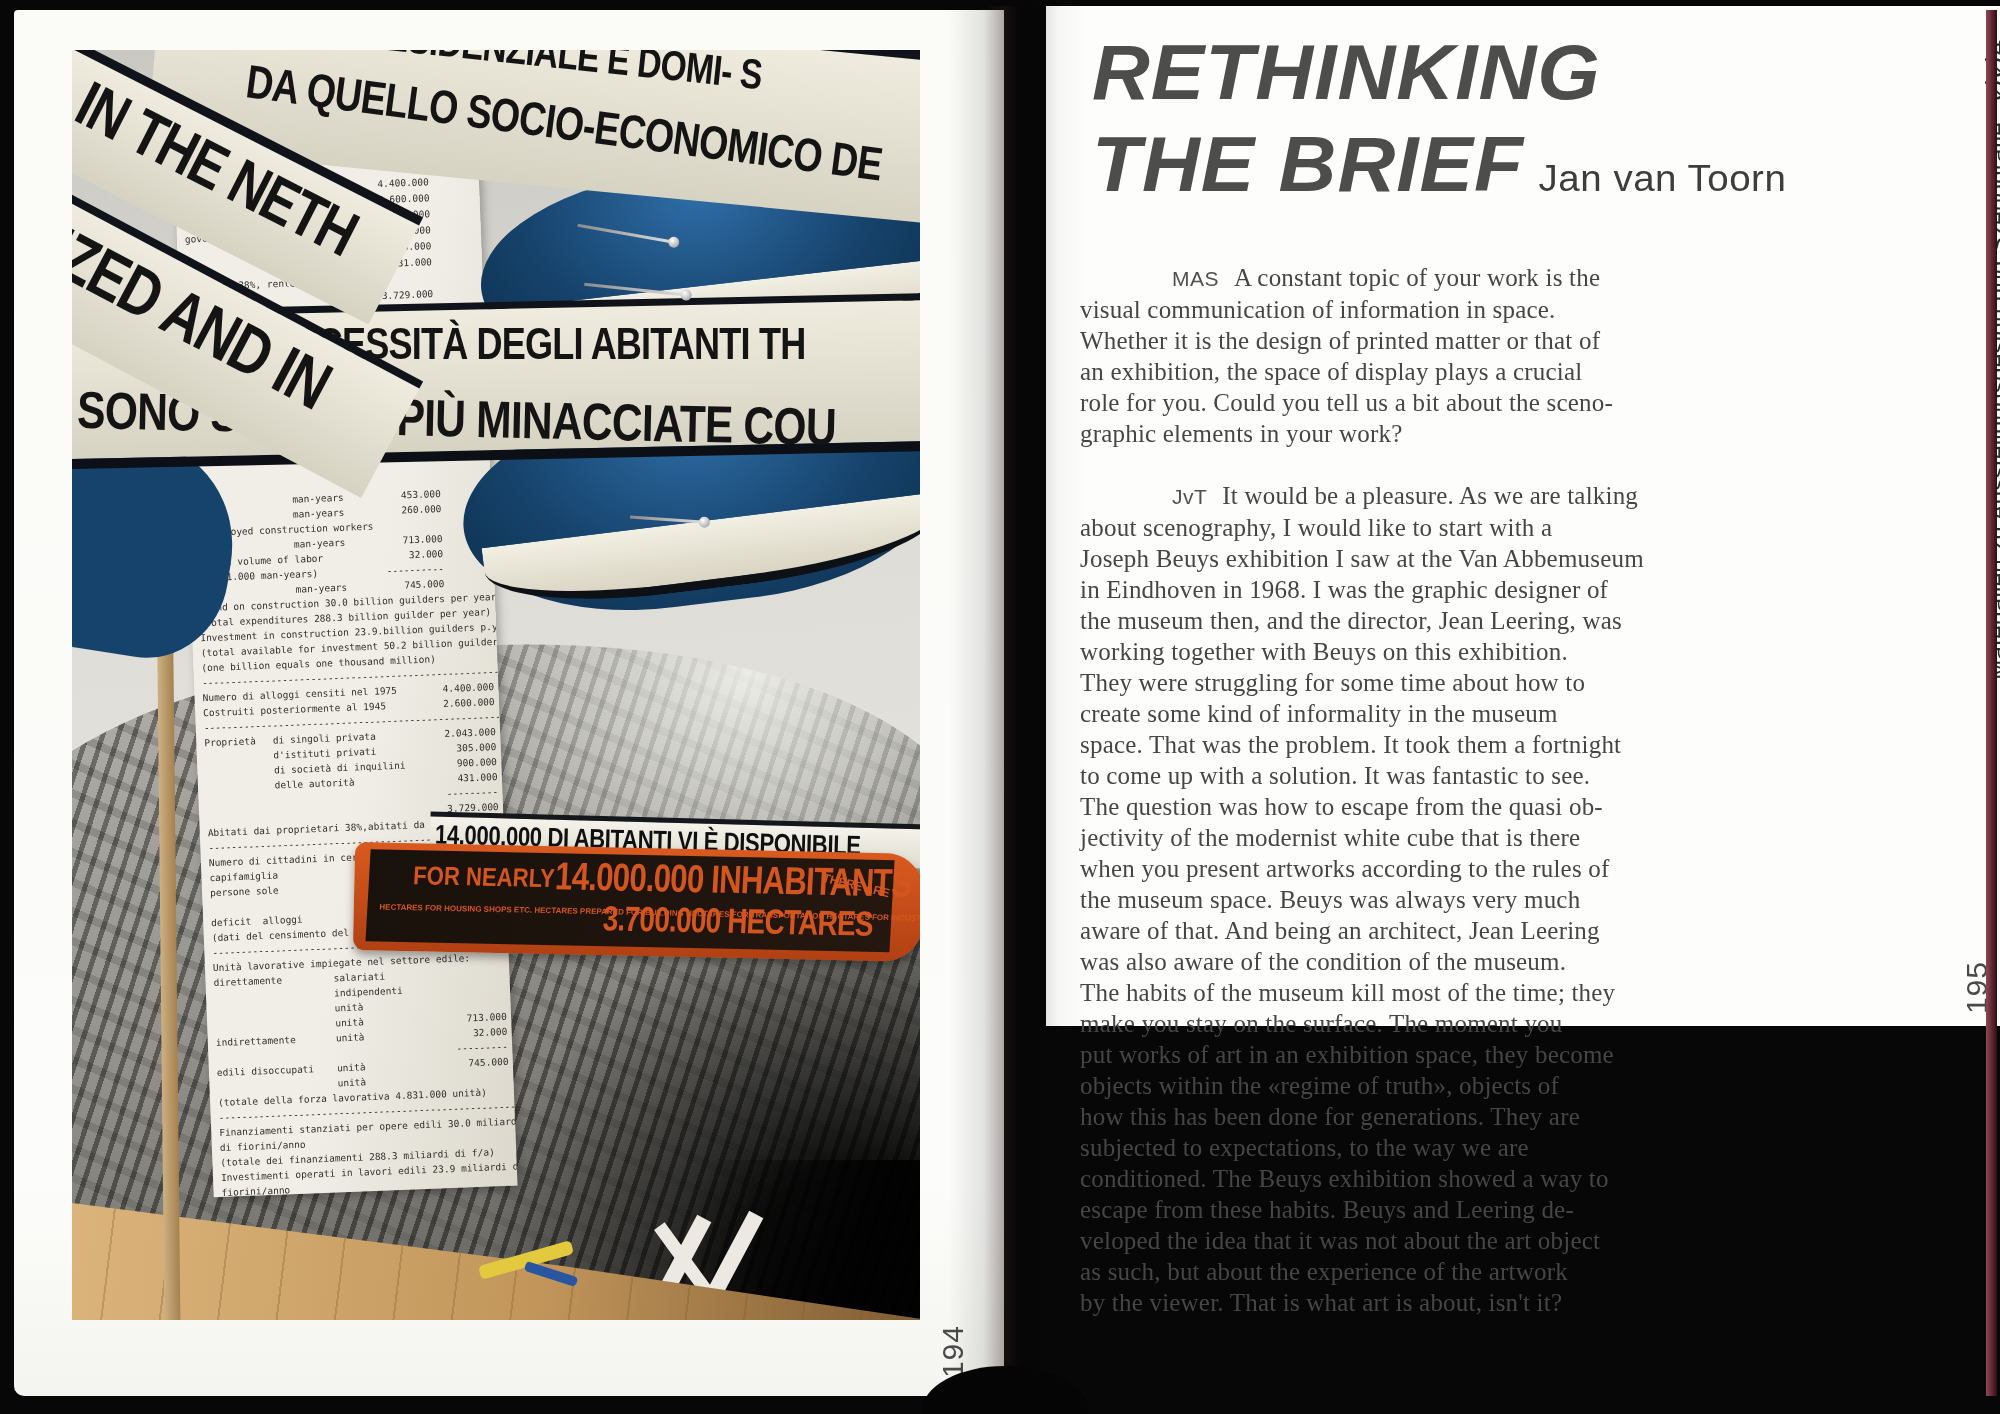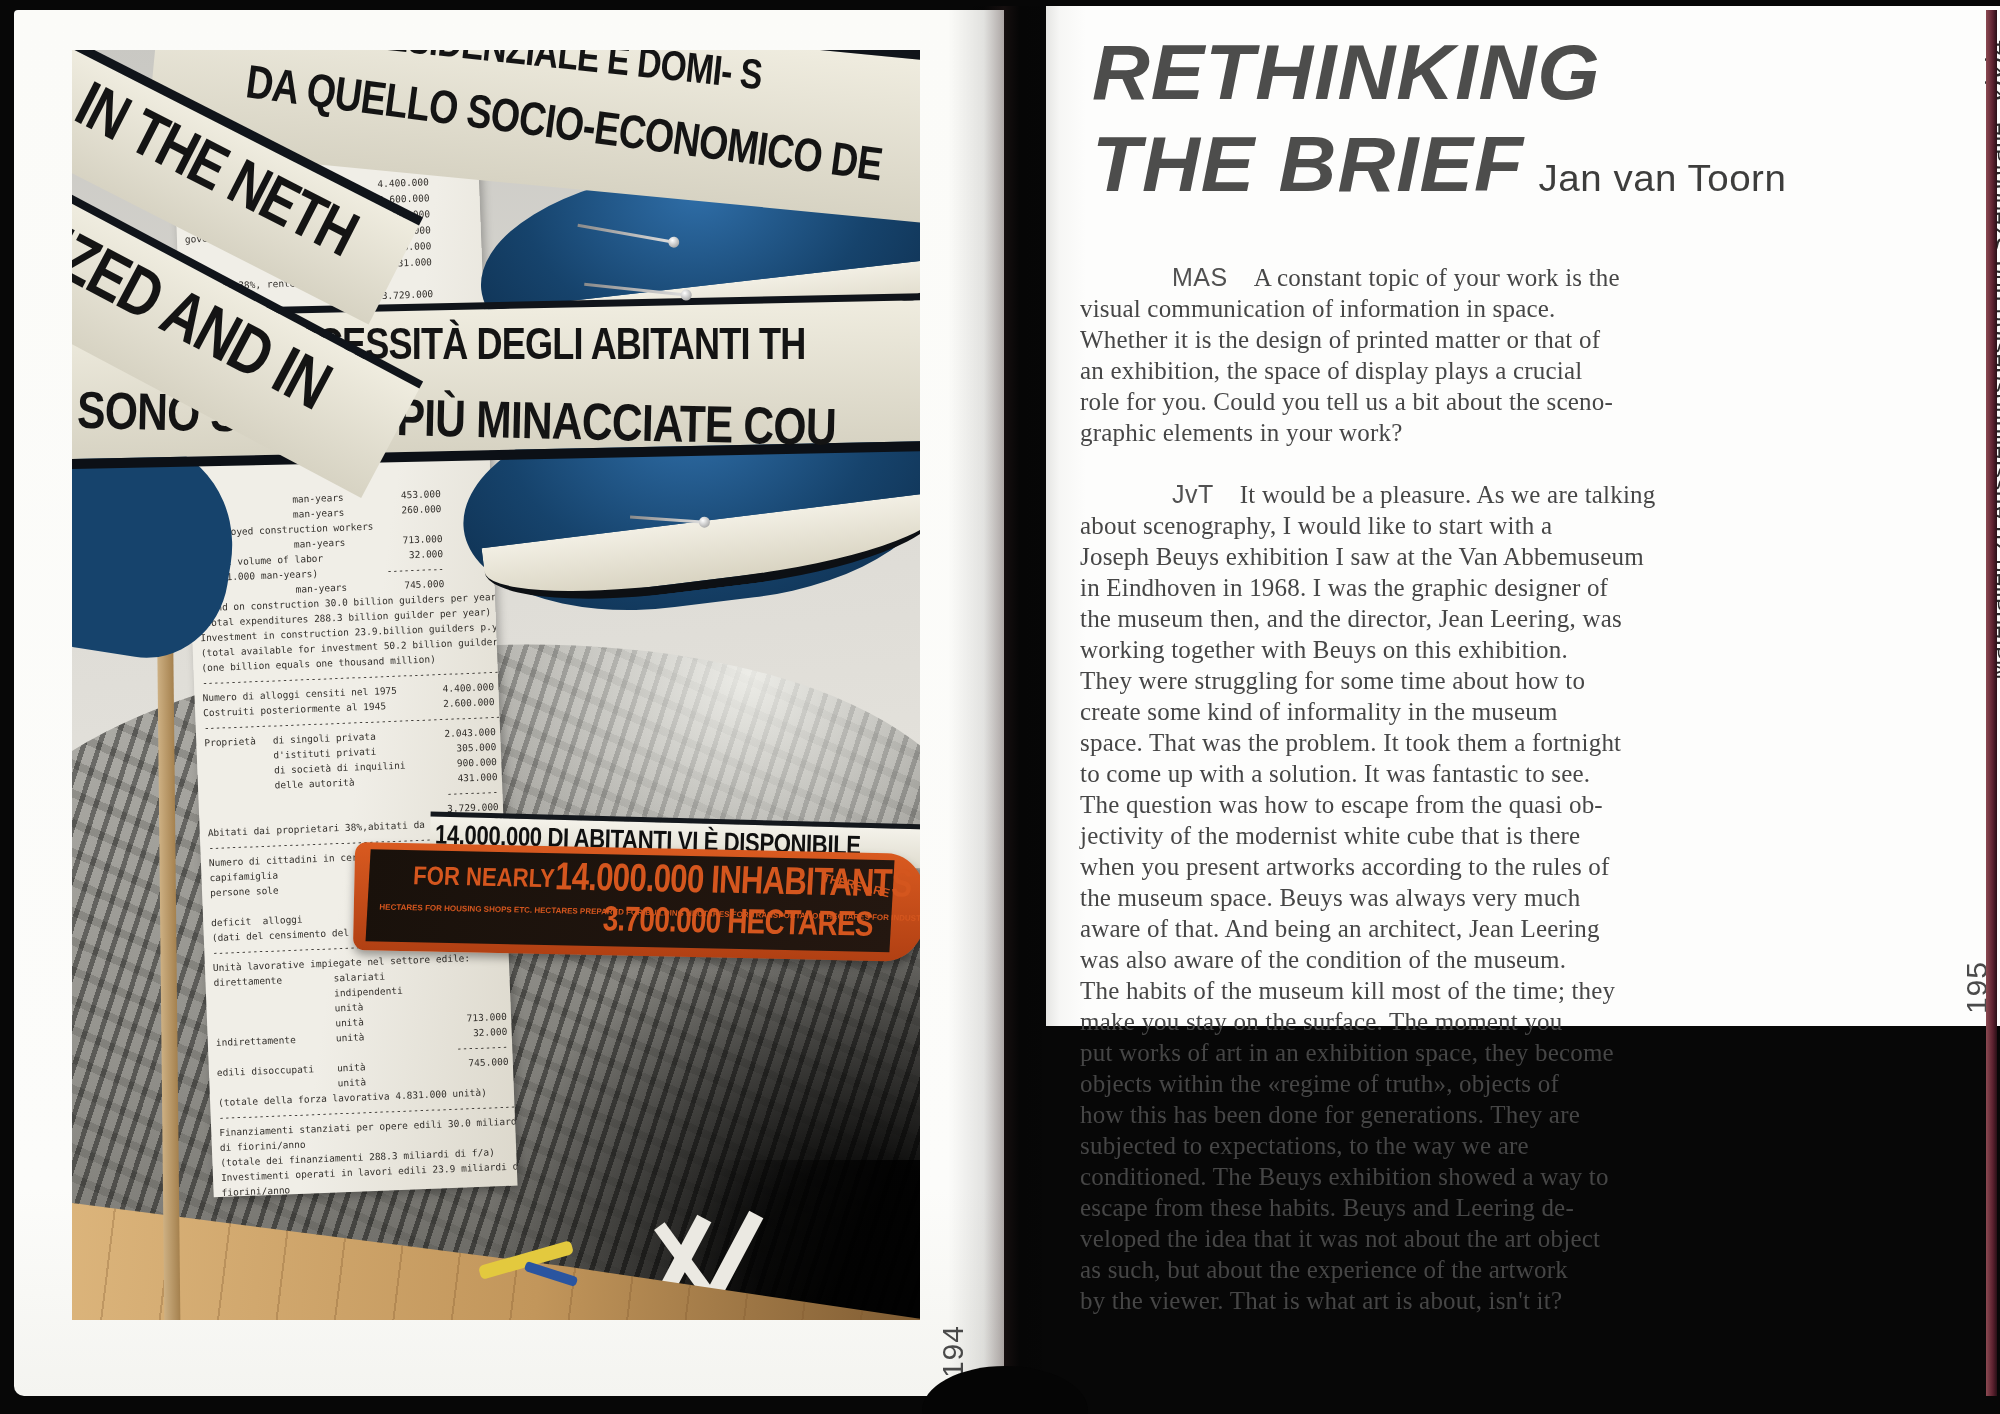--- a/index.html
+++ b/index.html
@@ -42,21 +42,21 @@
   .author {
     font-style:normal; font-weight:400; font-size:37px; letter-spacing:.5px;
     color:#3d3d3c; margin-left:14px;
   }
   .column {
     position:absolute; left:34px; top:256px; width:700px;
     font-size:25px; line-height:31px; color:#464646; letter-spacing:.2px;
   }
   .para + .para { margin-top:31px; }
   .speaker {
-    font-size:25px; color:#515151; margin-right:26px; display:inline-block;
+    font-size:21px; color:#515151; margin-right:15px; display:inline-block;
     margin-left:92px; letter-spacing:.5px;
   }
   .ptext { white-space:pre-line;font-family:Liberation Serif, serif; }
   .sidebar-issue, .sidebar-text {
     position:absolute; right:16px; writing-mode:vertical-rl; transform:rotate(180deg);
     color:#2f2f2f;
   }
   .sidebar-issue { top:32px; font-size:27px; letter-spacing:2px; }
   .sidebar-text  { top:116px; font-size:24px; letter-spacing:.3px; }
   .pagenum {

